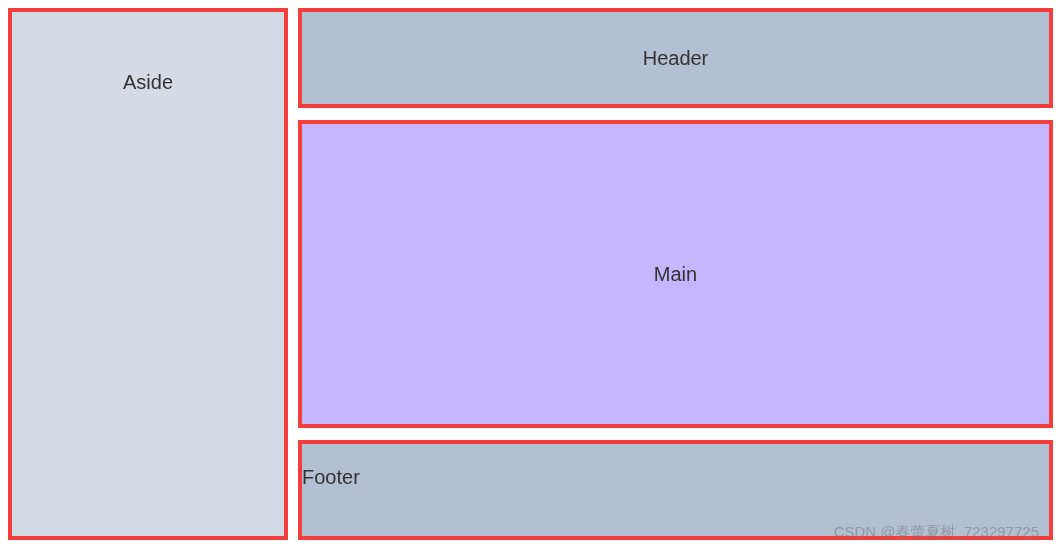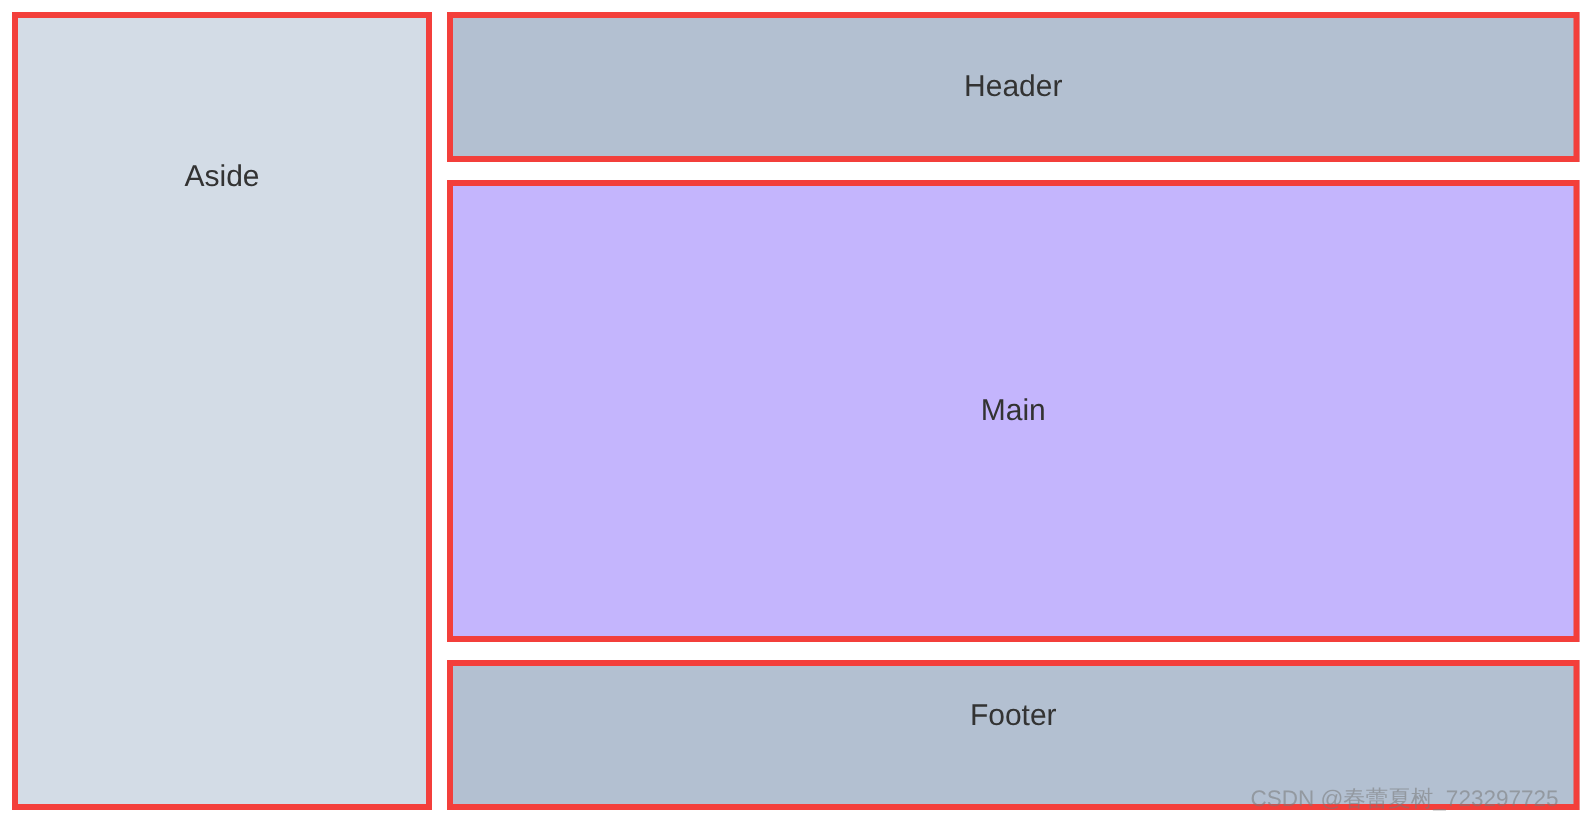--- a/index.html
+++ b/index.html
@@ -20,21 +20,21 @@
       gap: 10px;
       height: 100%;
     }
     .aside {
       width: 280px;
       background: #d3dce6;
       border: 4px solid #f33f3b;
       display: flex;
       align-items: flex-start;
       justify-content: center;
-      padding-top: 95px;
+      padding-top: 59px;
       font-size: 20px;
       color: #333;
     }
     .right {
       flex: 1;
       display: flex;
       flex-direction: column;
       gap: 12px;
     }
     .header {
@@ -56,21 +56,20 @@
       justify-content: center;
       font-size: 20px;
       color: #333;
     }
     .footer {
       height: 100px;
       background: #b3c0d1;
       border: 4px solid #f33f3b;
       display: flex;
       align-items: flex-start;
-      justify-content: center;
       padding-top: 22px;
       font-size: 20px;
       color: #333;
     }
     .watermark {
       position: absolute;
       bottom: 6px;
       right: 22px;
       font-size: 15px;
       color: rgba(120,120,120,0.55);

